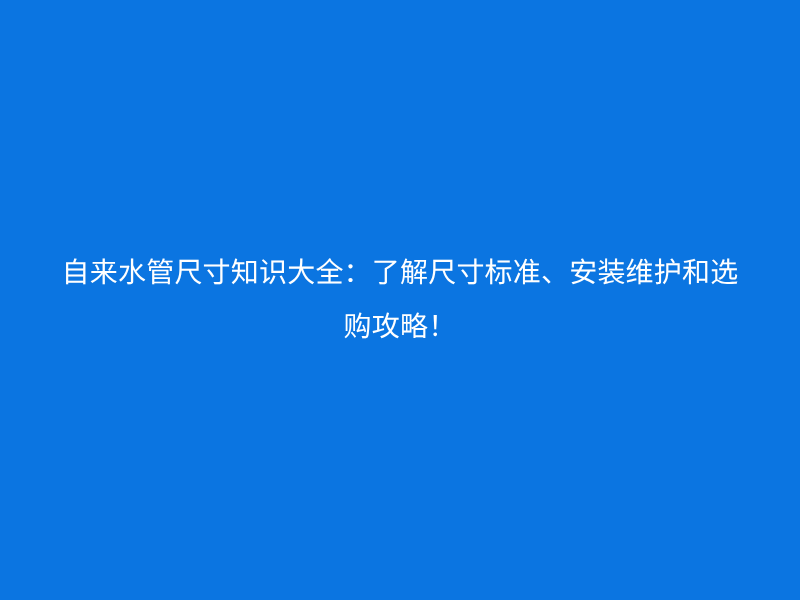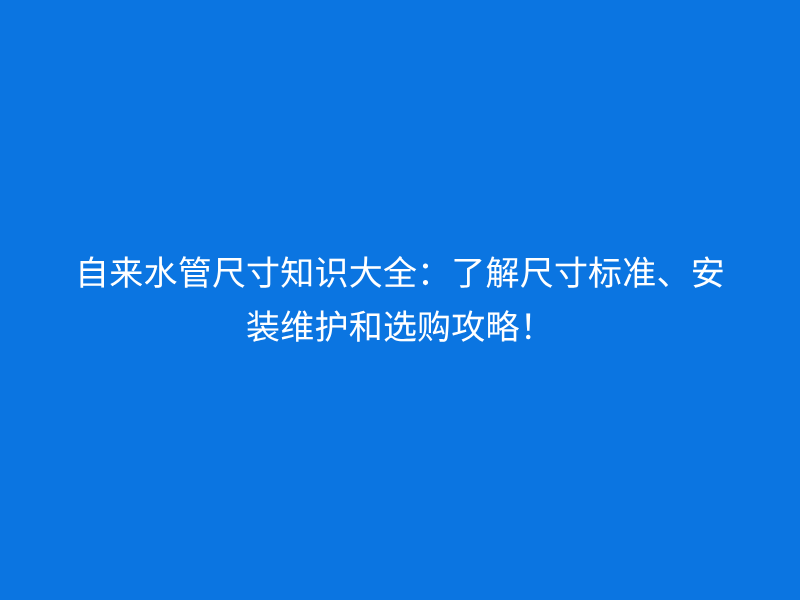--- a/index.html
+++ b/index.html
@@ -31,21 +31,21 @@
     width: 700px;
     padding: 0 10px;
     box-sizing: border-box;
     text-align: center;
   }
 
   #headline {
     margin: 0;
     color: #ffffff;
     font-family: "Liberation Sans", "DejaVu Sans", sans-serif;
-    font-size: 34px;
+    font-size: 28px;
     font-weight: 400;
     line-height: 54px;
     letter-spacing: 0.2px;
     text-align: center;
     word-break: break-all;
     white-space: normal;
     -webkit-font-smoothing: antialiased;
   }
 </style>
 </head>

